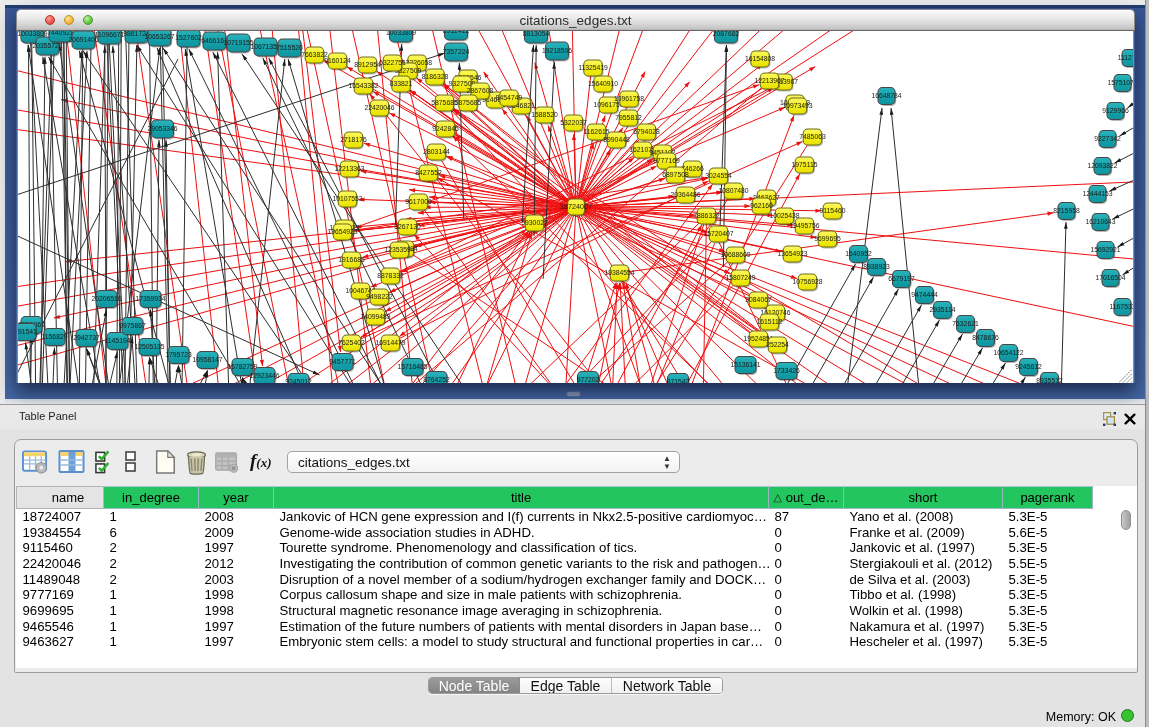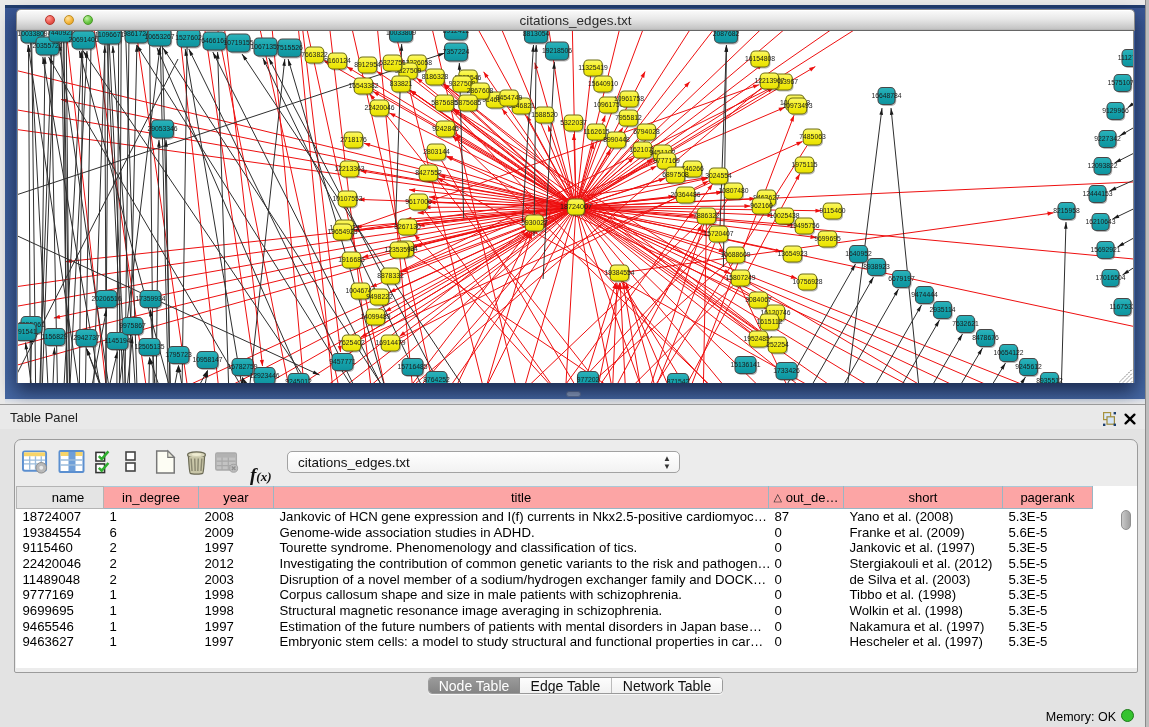--- a/index.html
+++ b/index.html
@@ -8,29 +8,29 @@
 .titlebar{position:absolute;left:0;top:0;width:100%;height:22px;background:linear-gradient(#fbfbfb,#e8e8e8 45%,#c6c6c6 92%,#b2b2b2);border:1px solid #8a8a8a;border-bottom:1px solid #666;border-radius:5px 5px 0 0;box-shadow:inset 0 1px 0 #fff;}
 .tl{position:absolute;top:5px;width:10px;height:10px;border-radius:50%;}
 .tl.r{left:28px;background:radial-gradient(circle at 35% 30%,#ff9d96,#ec5a50 55%,#c93a32);border:1px solid #b8352c}
 .tl.y{left:47px;background:radial-gradient(circle at 35% 30%,#ffe3a0,#f6b73c 55%,#d7951e);border:1px solid #c08e22}
 .tl.g{left:66px;background:radial-gradient(circle at 35% 30%,#c4f2a5,#6ac845 55%,#47a323);border:1px solid #4c9a2a}
 .wtitle{position:absolute;top:0;left:0;width:100%;height:22px;line-height:22px;text-align:center;font-size:13.5px;color:#2b2b2b;}
 .canvas{position:absolute;left:1px;top:22px;width:1117px;height:352px;background:#fff;overflow:hidden;border-left:1px solid #888;border-right:1px solid #888;}
 .grip{position:absolute;right:0;bottom:0;width:14px;height:14px;}
 .tpanel{position:absolute;left:0;top:404px;width:1149px;height:323px;background:#e3e3e3;border-top:1px solid #9a9a9a;}
 .tpbar{position:absolute;left:0;top:0;width:100%;height:24px;background:#e9e9e9;}
-.tptitle{position:absolute;left:10px;top:5px;font-size:13px;color:#1e1e1e;}
+.tptitle{position:absolute;left:19px;top:5px;font-size:11px;color:#1e1e1e;}
 .container{position:absolute;left:14px;top:34px;width:1124px;height:234px;background:#ececec;border:1px solid #9b9b9b;border-radius:7px 7px 2px 2px;}
 .toolbar{position:absolute;left:0;top:0;width:100%;height:44px;}
 .ticon{position:absolute;top:9px;}
 .dropdown{position:absolute;left:272px;top:11px;width:393px;height:22px;background:linear-gradient(#ffffff,#f2f2f2);border:1px solid #a2a2a2;border-radius:5px;font-size:13.5px;color:#111;line-height:21px;padding-left:10px;}
 .steppers{position:absolute;right:8px;top:3px;font-size:8px;color:#333;line-height:8px;text-align:center}
 .tablewrap{position:absolute;left:1px;top:46px;width:1121px;height:182px;background:#fff;overflow:hidden;}
 table{border-collapse:collapse;table-layout:fixed;width:1076px;font-size:13.2px;color:#000;}
-th{height:22px;background:#fca5a5;border:1px solid #98b6c4;border-top:1px solid #aac8d6;font-weight:400;font-size:13px;text-align:center;overflow:hidden;white-space:nowrap}
+th{height:22px;background:#22c55e;border:1px solid #98b6c4;border-top:1px solid #aac8d6;font-weight:400;font-size:13px;text-align:center;overflow:hidden;white-space:nowrap}
 th.c0{background:#e4e4e4;border-color:#b4b4b4;padding-left:16px;margin-top:37px;}
 td{height:15.7px;padding:0 0 0 6px;overflow:hidden;white-space:nowrap;}
 col.c0{width:87px}col.c1{width:95px}col.c2{width:75px}col.c3{width:495px}col.c4{width:75px}col.c5{width:159px}col.c6{width:90px}
 .sorttri{display:inline-block;transform:translateY(-1px);font-size:11px;color:#222;}
 .vscroll{position:absolute;right:5px;top:70px;width:11px;height:160px;}
 .vthumb{position:absolute;left:0;top:0;width:10px;height:20px;background:linear-gradient(90deg,#c9c9c9,#9f9f9f);border-radius:5px;border:1px solid #909090}
 .tabs{position:absolute;left:428px;top:272px;height:17px;border:1px solid #9a9a9a;border-radius:4px;overflow:hidden;display:flex;background:#fff;box-shadow:0 1px 0 rgba(255,255,255,.7)}
 .tab{font-size:14px;line-height:16px;text-align:center;color:#111;background:linear-gradient(#fdfdfd,#f1f1f1);border-right:1px solid #bbb;}
 .tab.sel{background:linear-gradient(#9a9a9a,#848484);color:#fff;border-right:1px solid #8a8a8a;}
 .tab:last-child{border-right:none}
@@ -744,21 +744,21 @@
         <path d="M8 9l1 14M12 9l.5 14M16 9l-.5 14M20 9l-1 14" stroke="#8a8870" stroke-width="1.6"></path>
         <ellipse cx="14" cy="4.6" rx="5" ry="1.6" fill="#efecd2"></ellipse>
       </svg>
       <svg class="ticon" style="left:199px" width="25" height="26" viewBox="0 0 28 26">
         <rect x="2" y="3" width="23" height="19" rx="1.5" fill="#c3c3c3" stroke="#a8a8a8" stroke-width="1.6"></rect>
         <rect x="3" y="4" width="21" height="4" fill="#b2b2b2"></rect>
         <path d="M3 12h21M3 17h21M9 8v14M16 8v14" stroke="#a8a8a8" stroke-width="1.3"></path>
         <circle cx="22" cy="20" r="4.5" fill="#bdbdbd" stroke="#9d9d9d"></circle>
         <path d="M20 18l4 4M24 18l-4 4" stroke="#8f8f8f" stroke-width="1.4"></path>
       </svg>
-      <div class="ticon" style="left:235px;top:24px;font-family:'Liberation Serif',serif;font-style:italic;font-weight:700;font-size:19px;color:#111;">f<span style="font-size:13px;">(x)</span></div>
+      <div class="ticon" style="left:235px;top:10px;font-family:'Liberation Serif',serif;font-style:italic;font-weight:700;font-size:19px;color:#111;">f<span style="font-size:13px;">(x)</span></div>
       <div class="dropdown">citations_edges.txt<div class="steppers">▲<br>▼</div></div>
     </div>
     <div class="tablewrap">
       <table>
         <colgroup>
             <col class="c0">
             <col class="c1">
             <col class="c2">
             <col class="c3">
             <col class="c4">

